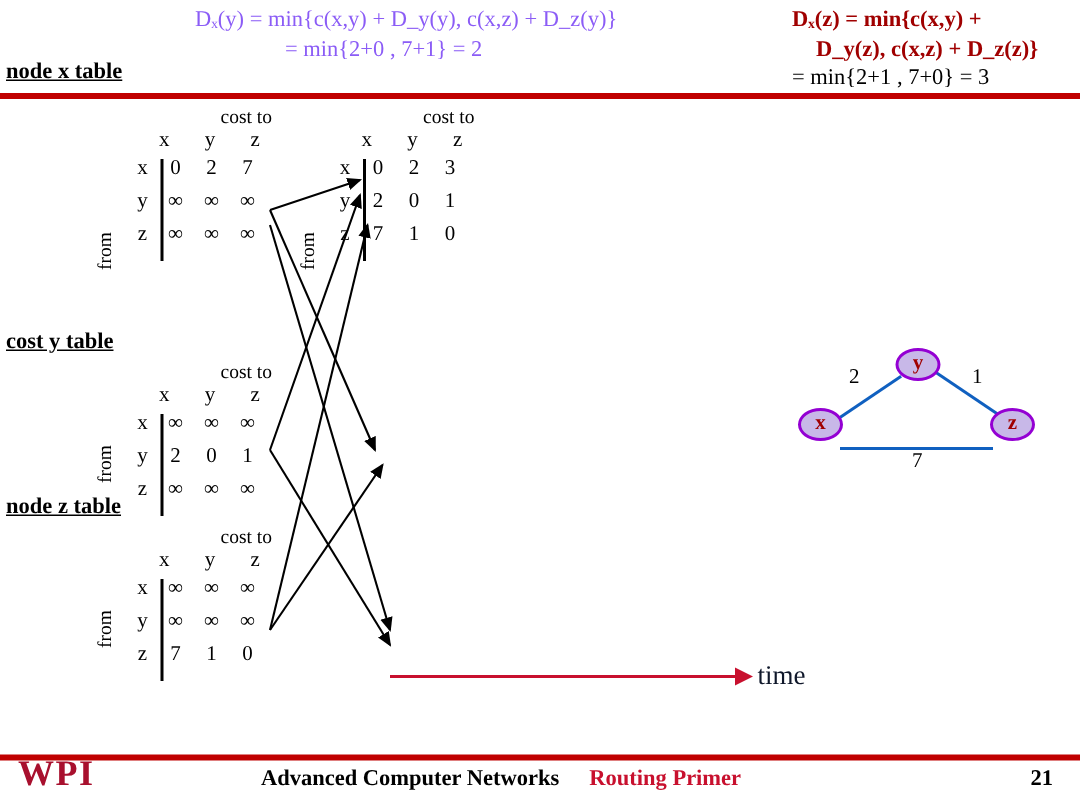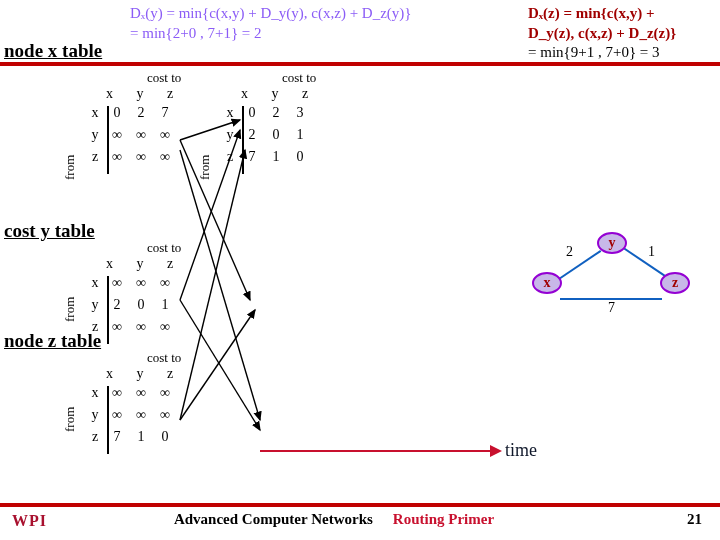--- a/index.html
+++ b/index.html
@@ -1,20 +1,20 @@
 <!DOCTYPE html>
 <html><head>
 <meta charset="utf-8">
 <style>
 *{margin:0;padding:0;box-sizing:border-box}
 body{width:720px;height:540px;background:#fff;font-family:"Comic Sans MS",cursive;position:relative;overflow:hidden}
 .eq1{position:absolute;left:130px;top:4px;font-size:15px;color:#8b5cf6;line-height:1.3}
 .eq2{position:absolute;left:528px;top:4px;font-size:15px;color:#a00000;font-weight:700;line-height:1.3}
 .eq2 .blk{color:#000;font-weight:400}
-.hdr{position:absolute;font-weight:700;font-size:19px;text-decoration:underline;color:#000}
+.hdr{position:absolute;font-weight:700;font-size:15px;text-decoration:underline;color:#000}
 .hdr-x{left:4px;top:40px}
 .hdr-y{left:4px;top:220px}
 .hdr-z{left:4px;top:330px}
 .redbar{position:absolute;left:0;width:720px;height:4px;background:#c00000}
 .bar1{top:62px}
 .bar2{top:503px}
 .tbl{position:absolute;font-size:14px}
 .tbl .ct{font-size:13px;margin-left:62px}
 .tbl .hdrrow{margin-left:21px;letter-spacing:10px}
 .from{position:absolute;transform:rotate(-90deg);transform-origin:left top;font-size:13px}
@@ -42,34 +42,34 @@
 .w{position:absolute;font-size:14px;color:#000}
 .w-xy{left:34px;top:14px}
 .w-yz{left:116px;top:14px}
 .w-xz{left:76px;top:70px}
 .timearrow{position:absolute;left:260px;top:450px;width:240px;height:2px;background:#c8102e}
 .timearrow::after{content:"";position:absolute;right:-2px;top:-5px;border-left:12px solid #c8102e;border-top:6px solid transparent;border-bottom:6px solid transparent}
 .timelbl{position:absolute;left:505px;top:440px;font-size:18px;color:#0f172a;font-family:"Comic Sans MS"}
 .footer{position:absolute;bottom:12px;width:668px;text-align:center;font-size:15px;font-weight:700}
 .footer .r{color:#c8102e;margin-left:20px}
 .slidenum{position:absolute;right:18px;bottom:12px;font-size:15px;font-weight:700}
-.logo{position:absolute;left:12px;bottom:10px;font-weight:900;font-size:16px;color:#a8102e;letter-spacing:1px}
+.logo{position:absolute;left:12px;bottom:10px;font-weight:900;font-size:24px;color:#a8102e;letter-spacing:1px}
 svg.arrows{position:absolute;left:0;top:0;pointer-events:none}
 </style>
 </head>
 <body>
 
 <div class="eq1">
  <div><span>Dₓ(y) = min{c(x,y) + D_y(y), c(x,z) + D_z(y)}</span></div>
- <div style=""><span>= min{2+0 , 7+1} = 2</span></div>
+ <div style="margin-left:60px"><span>= min{2+0 , 7+1} = 2</span></div>
 </div>
 <div class="eq2">
  <div>Dₓ(z) = min{c(x,y) +</div>
- <div style="">D_y(z), c(x,z) + D_z(z)}</div>
- <div class="blk">= min{9+1 , 7+0} = 3</div>
+ <div style="margin-left:16px">D_y(z), c(x,z) + D_z(z)}</div>
+ <div class="blk">= min{2+1 , 7+0} = 3</div>
 </div>
 
 <div class="hdr hdr-x">node x table</div>
 <div class="redbar bar1"></div>
 
 <div class="tbl t1">
  <div class="ct">cost to</div>
  <div class="hdrrow">x  y  z</div>
  <div class="row">
       <span class="lab">x</span>

